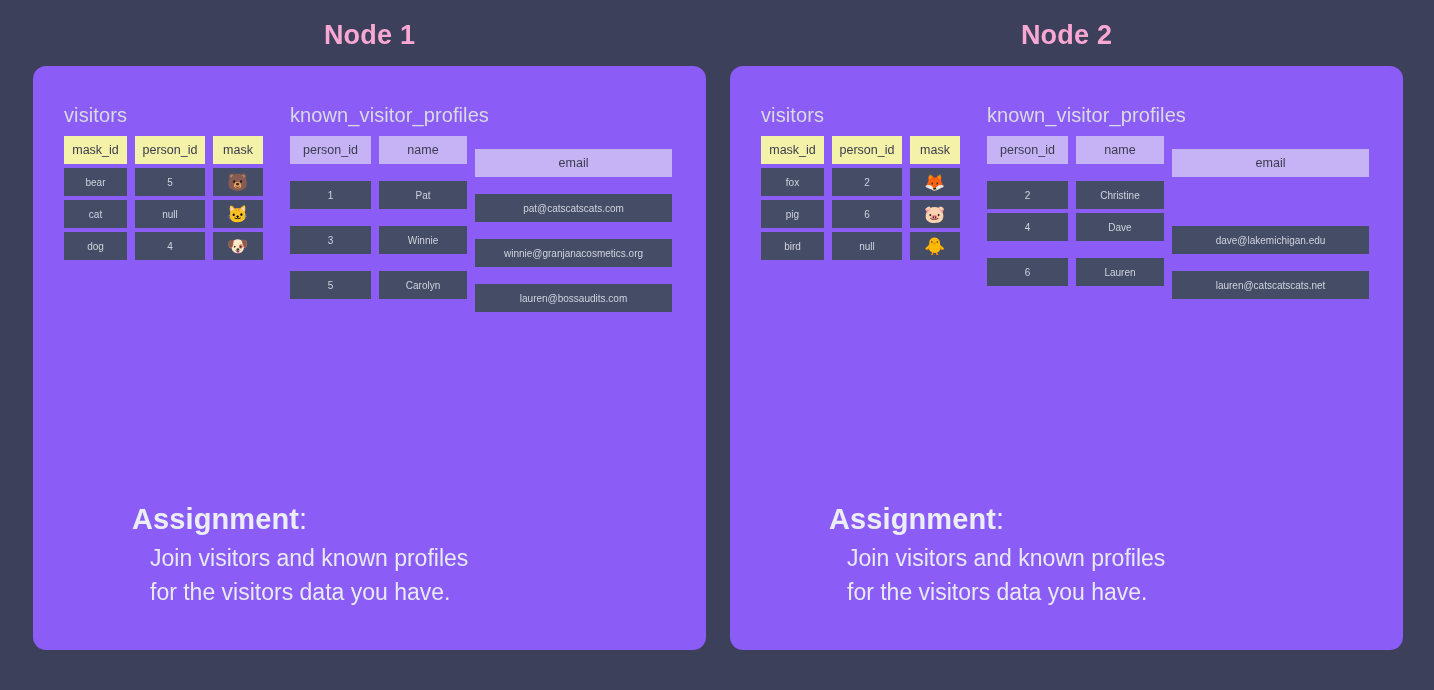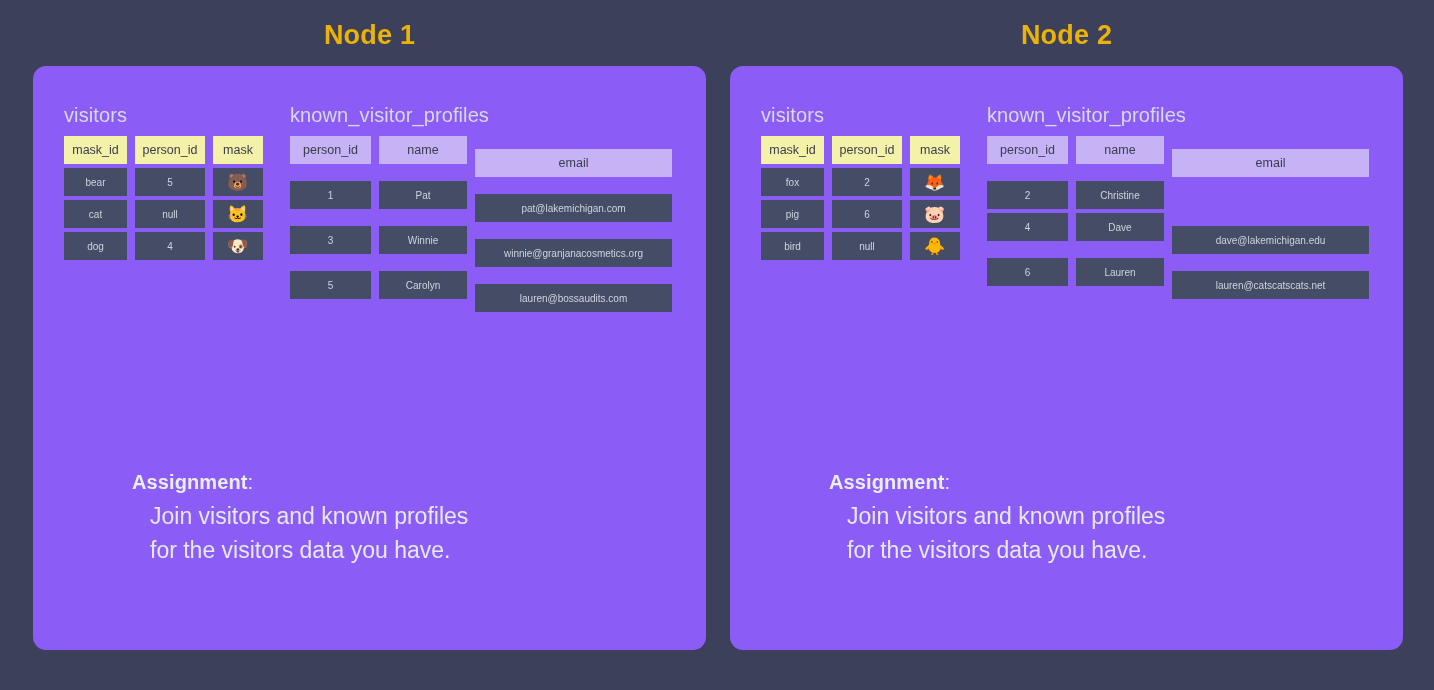--- a/index.html
+++ b/index.html
@@ -16,21 +16,21 @@
   .stage {
     position: relative;
     width: 1434px;
     height: 690px;
   }
   .node-title {
     position: absolute;
     top: 20px;
     font-size: 27px;
     font-weight: bold;
-    color: #eab308;
+    color: #f9a8d4;
     text-align: center;
     letter-spacing: 0.2px;
   }
   .node-title.n1 { left: 33px; width: 673px; }
   .node-title.n2 { left: 730px; width: 673px; }
 
   .panel {
     position: absolute;
     top: 66px;
     width: 673px;
@@ -92,23 +92,24 @@
   .p-c1 { width: 88px; }
   .p-c2 { width: 197px; margin-top: 13px; }
 
   .assignment {
     position: absolute;
     left: 99px;
     top: 405px;
     color: #eceef5;
   }
   .assign-head {
-    font-size: 20px;
+    font-size: 29px;
     font-weight: bold;
     letter-spacing: 0.1px;
+    margin-top: 32px;
   }
   .assign-head .colon { font-weight: normal; }
   .assign-body {
     margin-left: 18px;
     margin-top: 5px;
     font-size: 23px;
     line-height: 1.48;
     font-weight: 300;
     color: #e8eaf2;
   }
@@ -153,21 +154,21 @@
         <div class="table-caption">known_visitor_profiles</div>
         <div class="grid">
           <div class="grid-row">
             <div class="cell head purple p-c0">person_id</div>
             <div class="cell head purple p-c1">name</div>
             <div class="cell head purple p-c2">email</div>
           </div>
           <div class="grid-row">
             <div class="cell body p-c0">1</div>
             <div class="cell body p-c1">Pat</div>
-            <div class="cell body p-c2">pat@lakemichigan.com</div>
+            <div class="cell body p-c2">pat@catscatscats.com</div>
           </div>
           <div class="grid-row">
             <div class="cell body p-c0">3</div>
             <div class="cell body p-c1">Winnie</div>
             <div class="cell body p-c2">winnie@granjanacosmetics.org</div>
           </div>
           <div class="grid-row">
             <div class="cell body p-c0">5</div>
             <div class="cell body p-c1">Carolyn</div>
             <div class="cell body p-c2">lauren@bossaudits.com</div>

